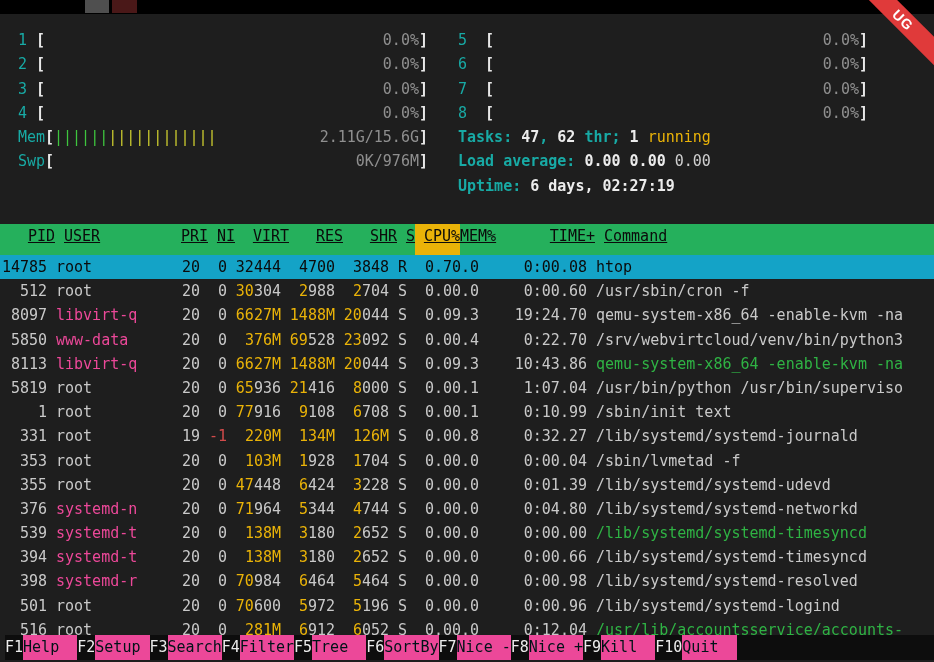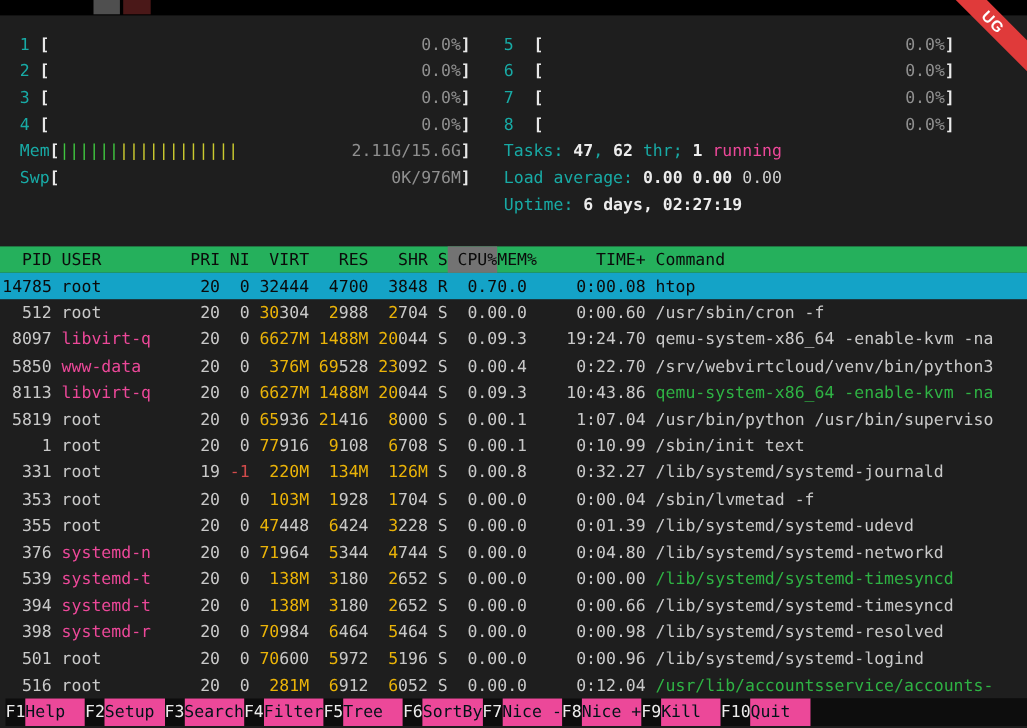--- a/index.html
+++ b/index.html
@@ -26,29 +26,29 @@
   .mline{display:flex;height:24.25px;line-height:24.25px;white-space:pre;}
   .mlabel{color:#18aaa5;width:18px;flex:none;}
   .mline.wide .mlabel{width:27px;}
   .bracket{color:#e8e8e8;font-weight:bold;flex:none;}
   .mfill{flex:1;display:flex;overflow:hidden;white-space:pre;}
   .mspacer{flex:1;}
   .mval{color:#8f8f8f;flex:none;}
   .bar-g{color:#3fc53f;flex:none;}
   .bar-y{color:#c9c92f;flex:none;}
   .tline{height:24.25px;line-height:24.25px;white-space:pre;}
-  .c-cyan{color:#18aaa5;}
+  .c-cyan{color:#18aaa5;font-weight:bold;}
   .c-bold{color:#ececec;font-weight:bold;}
-  .c-green{color:#ec4899;}
+  .c-green{color:#eab308;}
   .c-plain{color:#cfcfcf;}
   
   .table{position:absolute;top:224px;left:0;width:100%;}
-  .thead{display:flex;height:24px;line-height:24.2px;background:#25b05c;color:#0b0b0b;white-space:pre;padding-left:2px;box-sizing:border-box;}
+  .thead{display:flex;height:31px;line-height:24.2px;background:#25b05c;color:#0b0b0b;white-space:pre;padding-left:10px;box-sizing:border-box;text-decoration:underline;}
   .thead .cell{color:#0b0b0b;}
-  .thead .cell.sort{background:#737373;}
+  .thead .cell.sort{background:#eab308;}
   .row{display:flex;height:24.2px;line-height:24.2px;white-space:pre;padding-left:2px;box-sizing:border-box;}
   .row.selected{background:#14a3c7;}
   .row.selected .cell,.row.selected .cell span{color:#0b0b0b !important;}
   .cell{flex:none;overflow:hidden;}
   .w-pid{width:45px;text-align:right;}
   .w-user{width:117px;padding-left:9px;text-align:left;}
   .w-pri{width:27px;text-align:right;}
   .w-ni{width:27px;text-align:right;}
   .w-virt,.w-res,.w-shr{width:54px;text-align:right;}
   .w-s{width:18px;text-align:right;}

